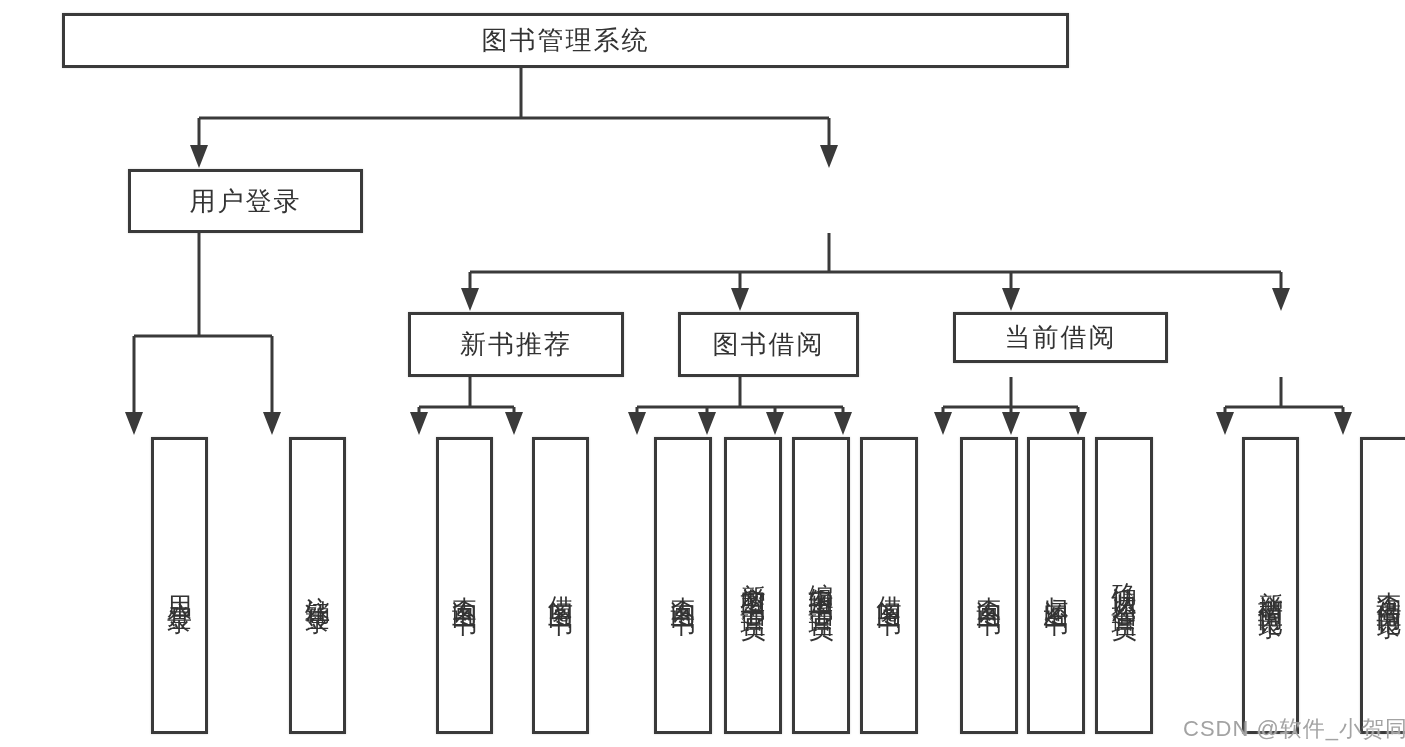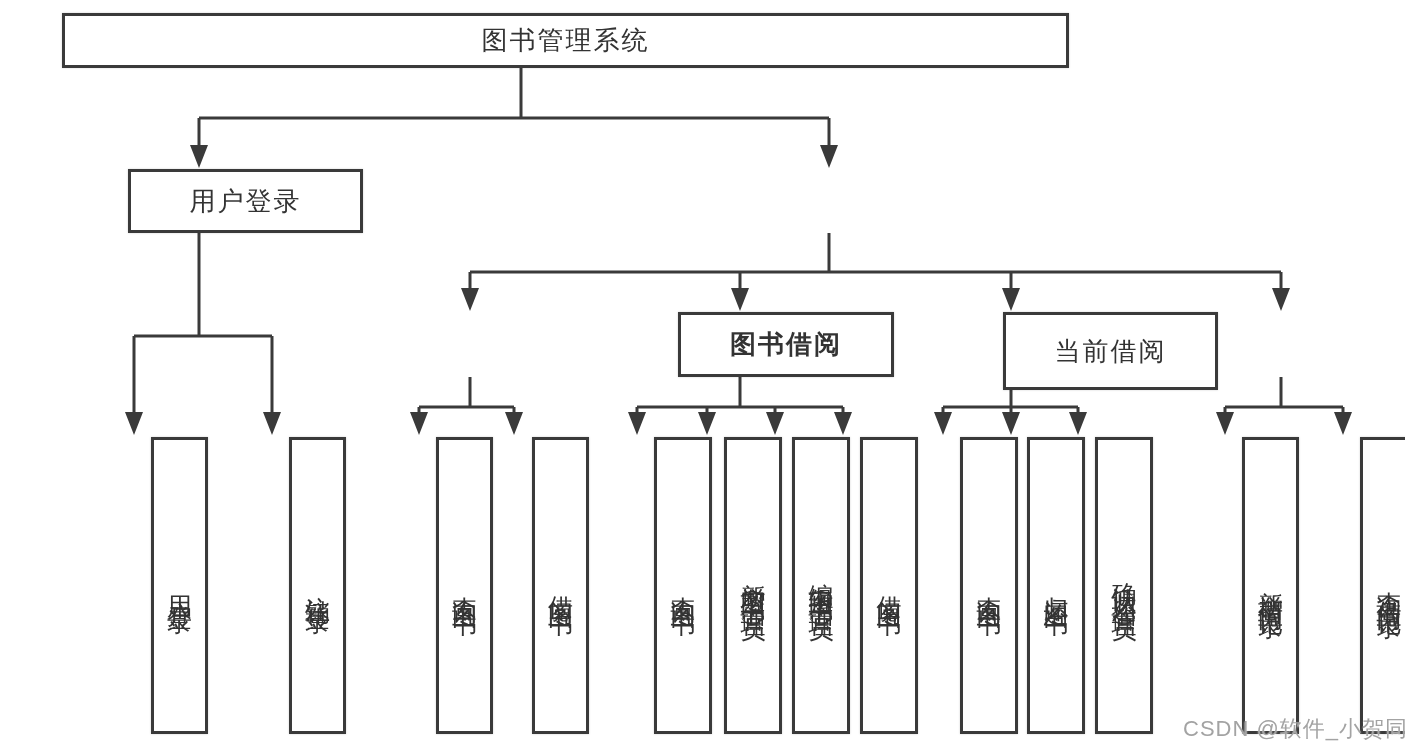--- a/index.html
+++ b/index.html
@@ -78,22 +78,23 @@
              M410 412 L428 412 L419 435 Z M505 412 L523 412 L514 435 Z
              M628 412 L646 412 L637 435 Z M698 412 L716 412 L707 435 Z M766 412 L784 412 L775 435 Z M834 412 L852 412 L843 435 Z
              M934 412 L952 412 L943 435 Z M1002 412 L1020 412 L1011 435 Z M1069 412 L1087 412 L1078 435 Z
              M1216 412 L1234 412 L1225 435 Z M1334 412 L1352 412 L1343 435 Z"></path>
   </svg>
 
   <div class="box hbox" style="left:16px; top:13px; width:1007px; height:55px;">图书管理系统</div>
 
   <div class="box hbox" style="left:82px; top:169px; width:235px; height:64px;">用户登录</div>
 
-  <div class="box hbox" style="left:632px; top:312px; width:216px; height:65px;font-weight:bold;">图书借阅</div>
-  <div class="box hbox" style="left:957px; top:312px; width:215px; height:78px;">当前借阅</div>
+  <div class="box hbox" style="left:362px; top:312px; width:216px; height:65px;">新书推荐</div>
+  <div class="box hbox" style="left:632px; top:312px; width:181px; height:65px;">图书借阅</div>
+  <div class="box hbox" style="left:907px; top:312px; width:215px; height:51px;">当前借阅</div>
 
   <div class="box vbox" style="left:105px; top:437px; width:57px; height:297px;">用户登录</div>
   <div class="box vbox" style="left:243px; top:437px; width:57px; height:297px;">注销登录</div>
 
   <div class="box vbox" style="left:390px; top:437px; width:57px; height:297px;">查询图书</div>
   <div class="box vbox" style="left:486px; top:437px; width:57px; height:297px;">借阅图书</div>
 
   <div class="box vbox" style="left:608px; top:437px; width:58px; height:297px;">查询图书</div>
   <div class="box vbox" style="left:678px; top:437px; width:58px; height:297px;">新增图书（管理员）</div>
   <div class="box vbox" style="left:746px; top:437px; width:58px; height:297px;">编辑图书（管理员）</div>

